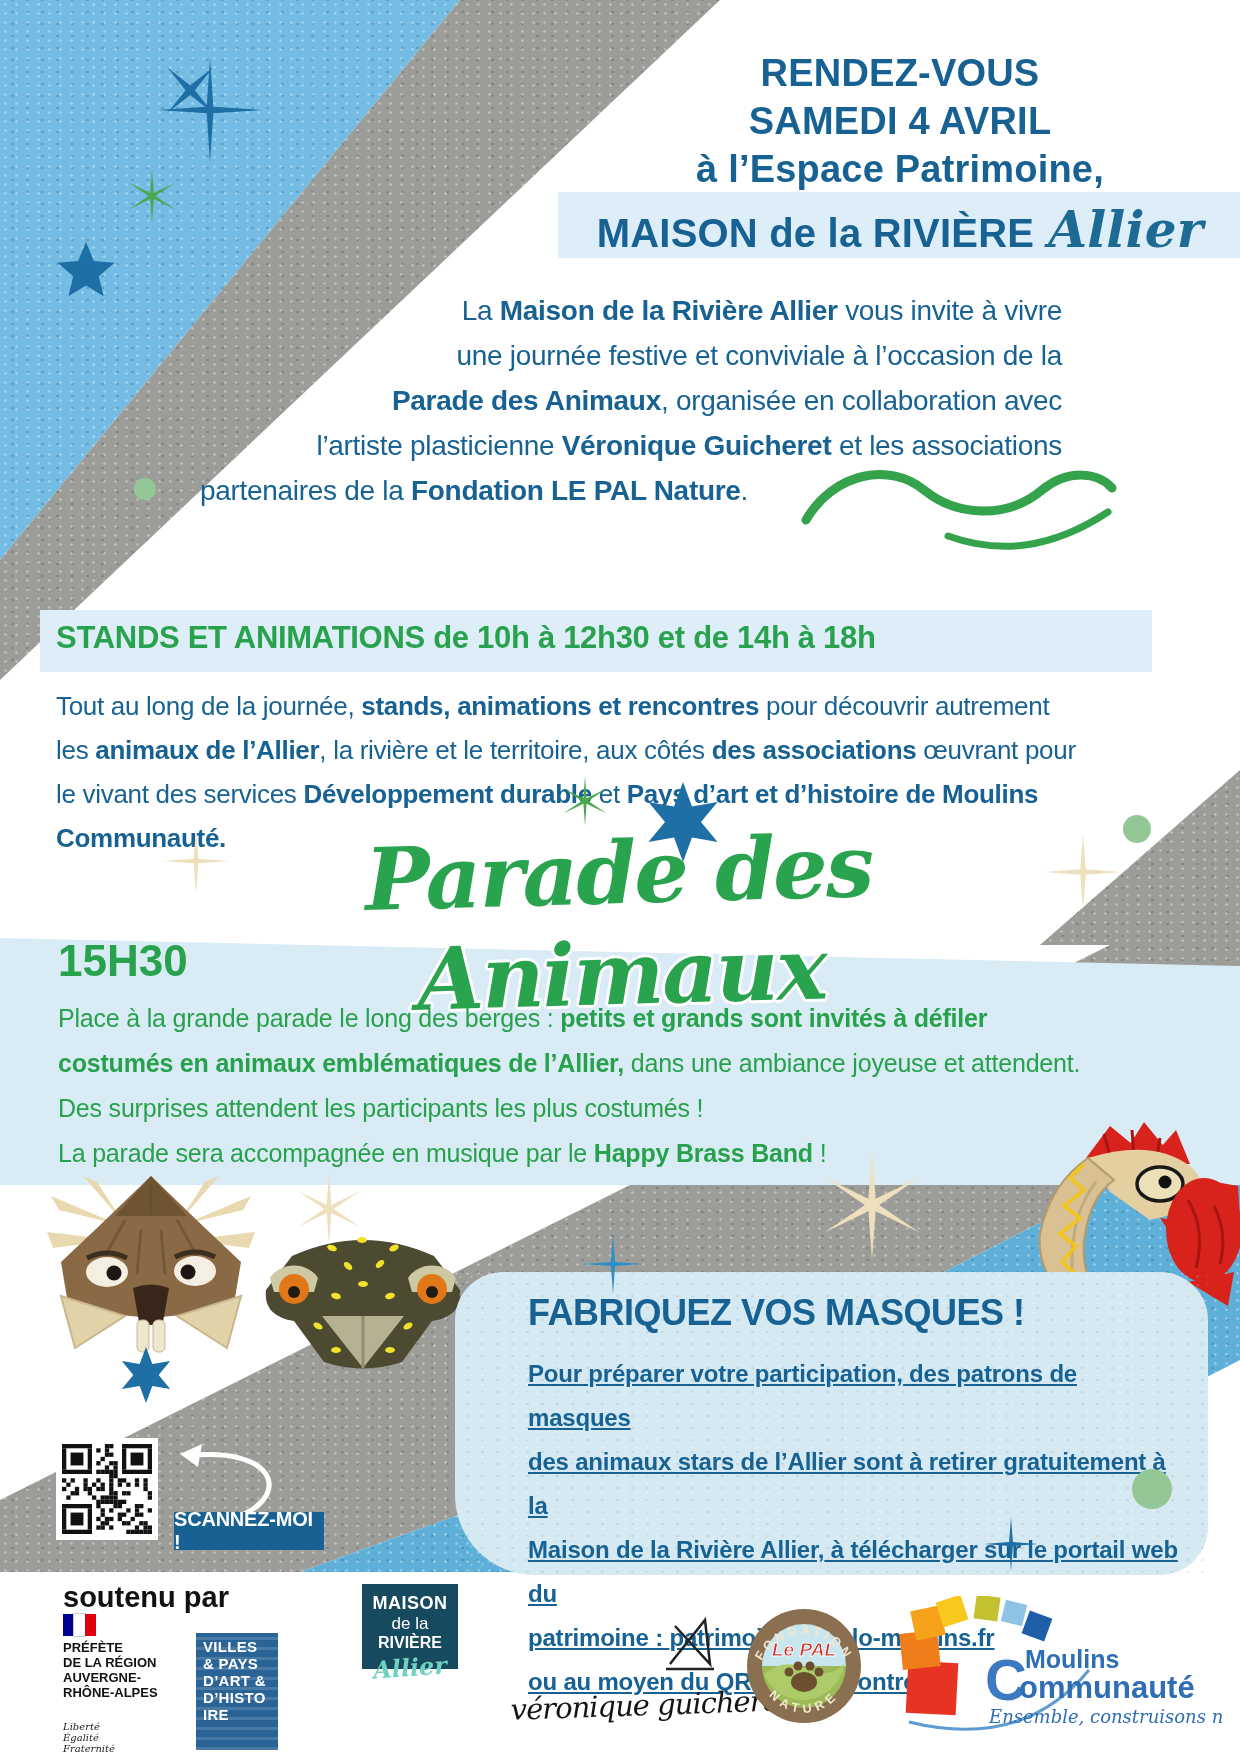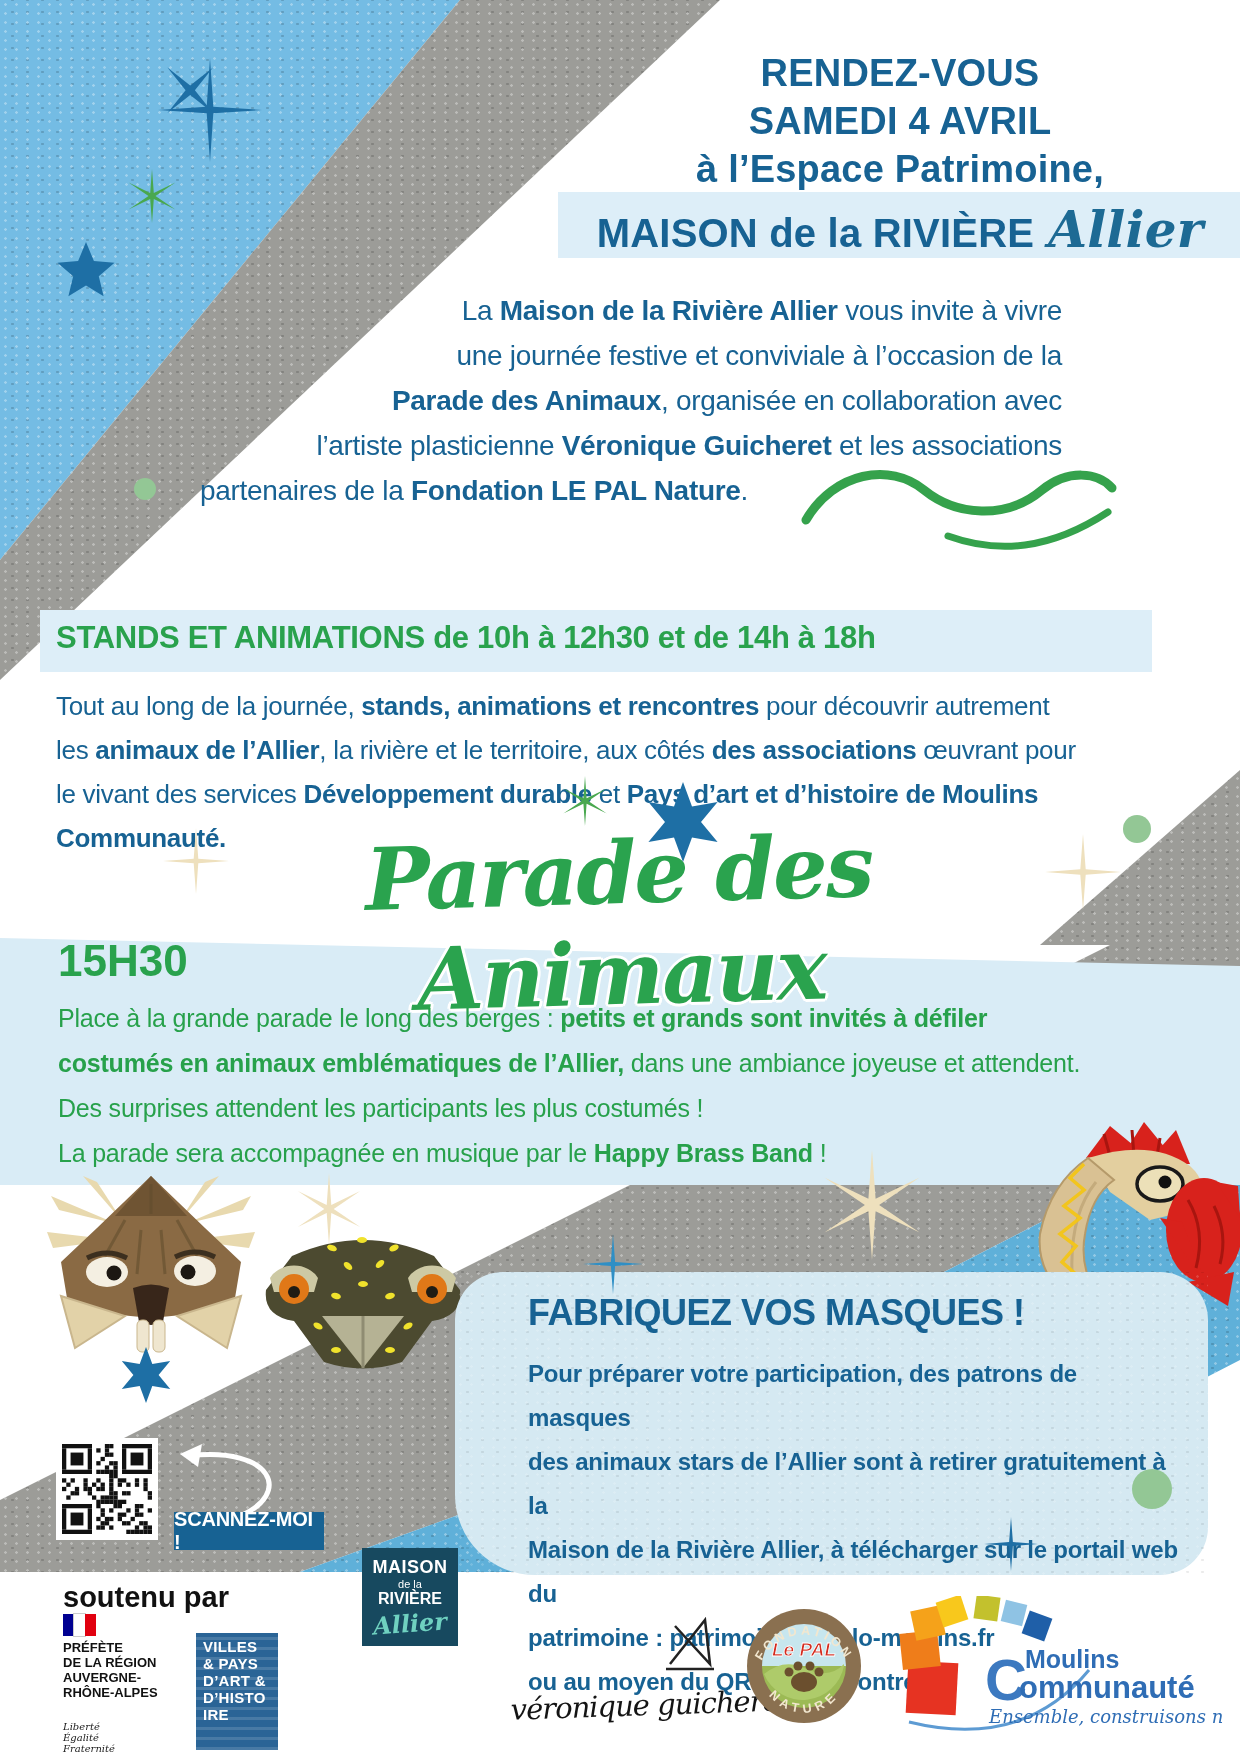--- a/index.html
+++ b/index.html
@@ -40,40 +40,40 @@
   #parade-time{left:58px;top:936px;font-size:44px;font-weight:800;color:#29a24d;}
   #parade-title{left:175px;top:822px;width:890px;text-align:center;font-size:86px;
          color:#2aa34e;transform:rotate(-1.6deg);letter-spacing:-2px;
          text-shadow:3px 0 0 #fff,-3px 0 0 #fff,0 3px 0 #fff,0 -3px 0 #fff,
                      2px 2px 0 #fff,-2px 2px 0 #fff,2px -2px 0 #fff,-2px -2px 0 #fff;}
   #parade-body{left:58px;top:996px;width:1060px;font-size:25px;line-height:45px;
          letter-spacing:-.2px;color:#27a14b;}
   #fab-heading{left:528px;top:1292px;font-size:36px;font-weight:800;color:#176293;letter-spacing:-.5px;}
   #fab-body{left:528px;top:1352px;width:650px;font-size:24px;line-height:44px;
          letter-spacing:-.2px;color:#176293;}
-  #fab-body .line span{font-weight:600;}
+  #fab-body .line span{font-weight:600;text-decoration:underline;}
   #fab-body .line span.b{font-weight:800;}
   #scan-label{left:174px;top:1512px;width:150px;height:38px;background:#176293;color:#fff;
          font-size:20px;font-weight:800;display:flex;align-items:center;justify-content:center;
          letter-spacing:-.2px;}
   
   #soutenu{left:63px;top:1581px;font-size:29px;font-weight:700;color:#111;}
   #prefecture{left:63px;top:1614px;width:150px;color:#111;}
   #prefecture .flag span{display:inline-block;width:11px;height:22px;vertical-align:top;}
   #prefecture .lines{font-size:13px;font-weight:700;line-height:15px;margin-top:4px;}
   #prefecture .motto{font-family:"DejaVu Serif",serif;font-style:italic;font-size:10px;
          line-height:11px;margin-top:21px;color:#222;}
   #vpah{left:196px;top:1633px;width:82px;height:117px;background:#2a6496;color:#fff;
         padding:5px 0 0 7px;box-sizing:border-box;
         background-image:repeating-linear-gradient(0deg,rgba(255,255,255,.14) 0 3px,transparent 3px 10px);}
   #vpah div{font-size:15px;font-weight:800;line-height:17px;letter-spacing:.3px;}
-  #maison-logo{left:362px;top:1548px;width:96px;height:98px;background:#17495f;color:#fff;
+  #maison-logo{left:362px;top:1584px;width:96px;height:85px;background:#17495f;color:#fff;
         text-align:center;padding-top:9px;box-sizing:border-box;}
   #maison-logo .m1{font-size:18px;font-weight:800;letter-spacing:.5px;}
-  #maison-logo .m2{font-size:11px;}
+  #maison-logo .m2{font-size:17px;}
   #maison-logo .m3{font-size:16px;font-weight:800;}
   #maison-logo .m4{font-size:24px;color:#6fd1c0;transform:rotate(-4deg);margin-top:1px;}
   #signature{left:500px;top:1612px;width:300px;height:130px;}
   #signature .sig-text{position:absolute;left:0;top:76px;width:300px;text-align:center;
         font-family:"DejaVu Serif",serif;font-style:italic;font-size:29px;color:#141414;
         transform:rotate(-2deg);letter-spacing:-1px;}
 </style>
 </head>
 <body>
 

